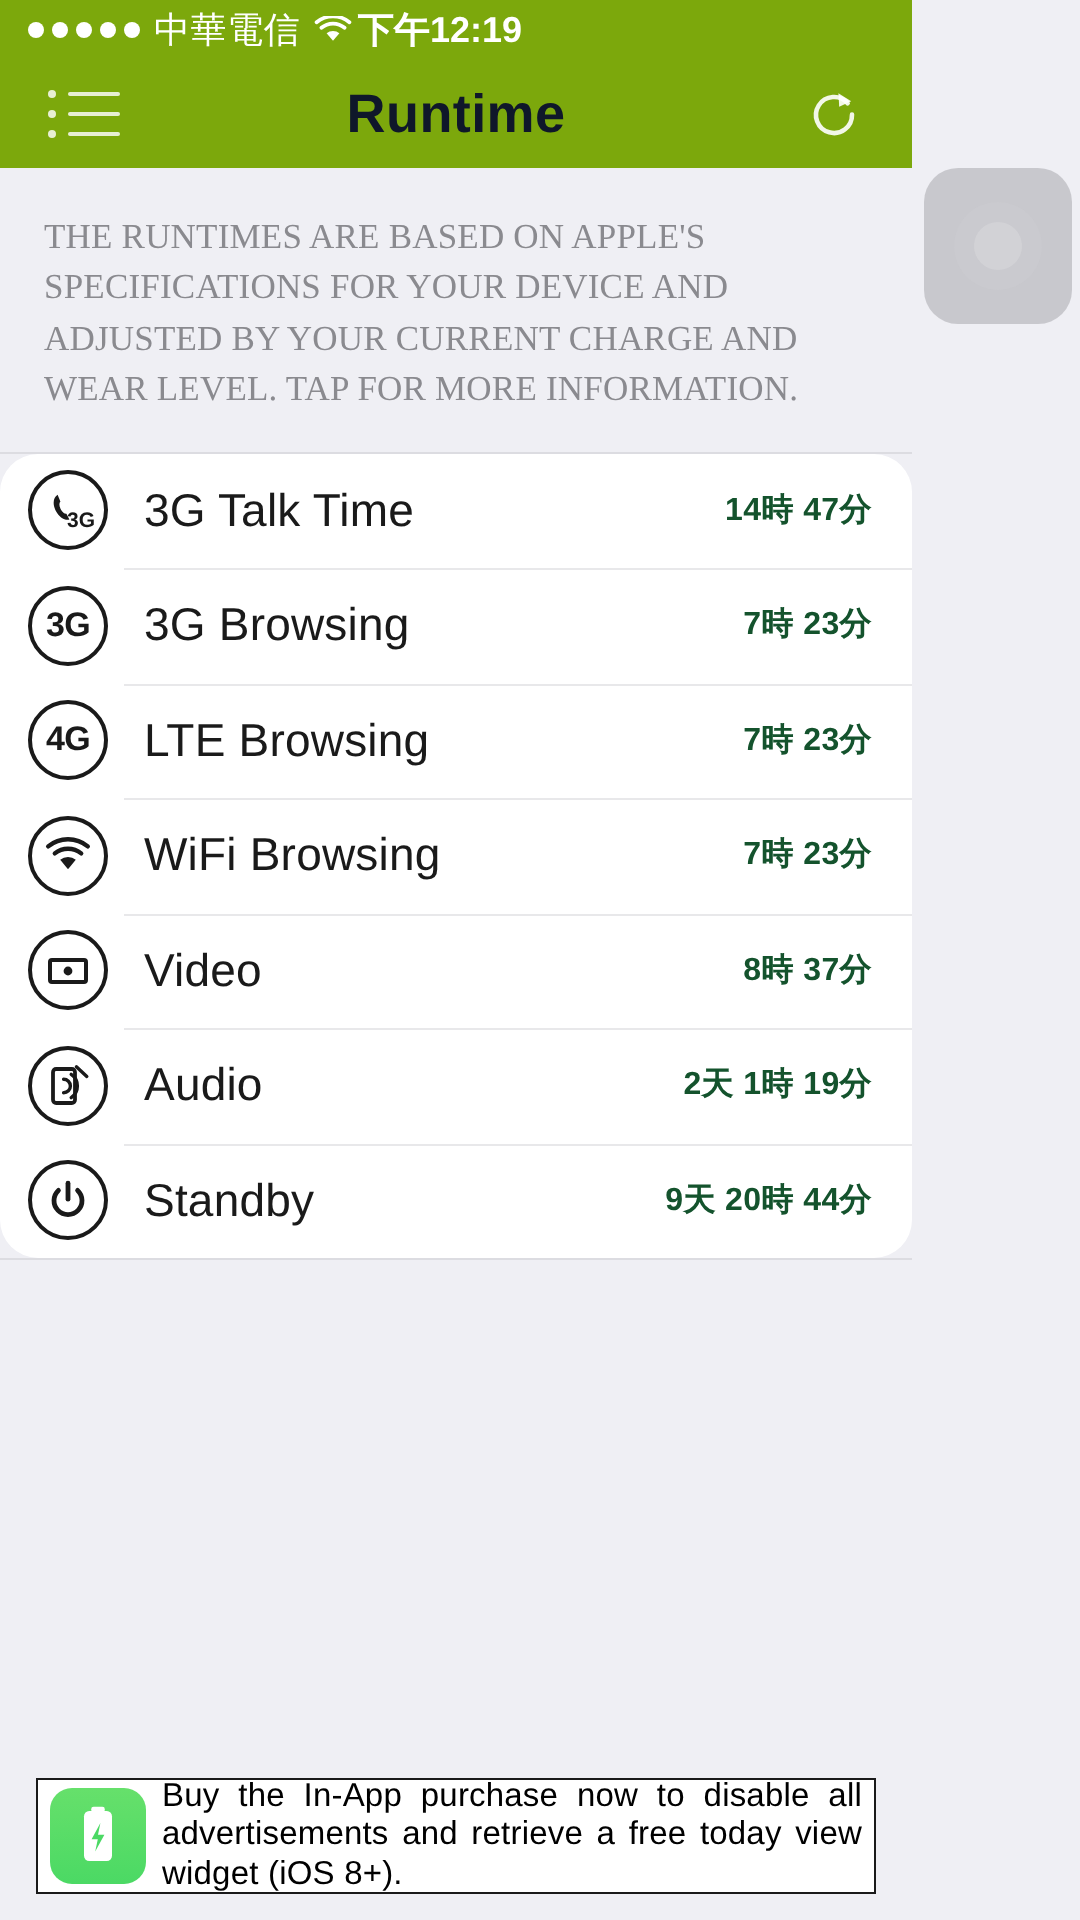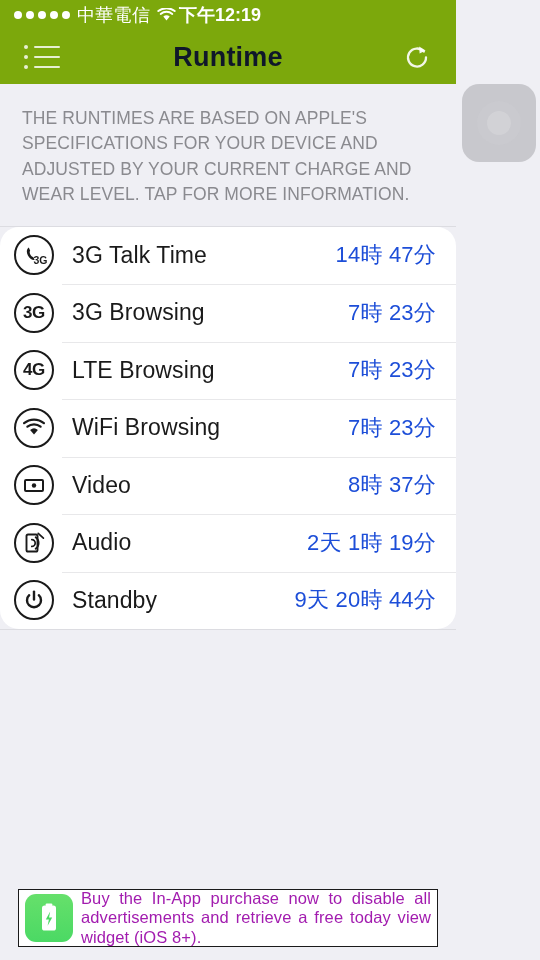--- a/index.html
+++ b/index.html
@@ -163,20 +163,21 @@
     display: block;
   }
 
   
   .info-banner {
     background: #EFEFF4;
     padding: 22px 22px 18px 22px;
     flex: none;
     border-bottom: 1px solid #DCDCE1;
     position: relative;
+    font-family: Liberation Serif, serif;
   }
   .info-text {
     color: #8A8A8F;
     font-size: 17.5px;
     line-height: 1.45;
     letter-spacing: 0.1px;
   }
 
   
   .runtime-list {
@@ -223,24 +224,25 @@
 
   .row-label {
     margin-left: 18px;
     font-size: 23px;
     color: #1A1A1A;
     letter-spacing: 0.1px;
   }
 
   .row-value {
     margin-left: auto;
-    font-size: 22px;
-    color: #1d4ed8;
+    font-size: 16px;
+    color: #14532d;
     letter-spacing: 0.2px;
     white-space: nowrap;
+    font-weight: bold;
   }
 
   .list-bottom-border {
     height: 1px;
     background: #DCDCE1;
   }
 
   
   .spacer { flex: 1 1 auto; background: #EFEFF4; }
 
@@ -267,21 +269,21 @@
     background: linear-gradient(180deg,#66E06B 0%,#4BD964 100%);
     flex: none;
     display: flex;
     align-items: center;
     justify-content: center;
     margin-right: 8px;
   }
   .ad-text {
     font-size: 16.5px;
     line-height: 1.16;
-    color: #a21caf;
+    color: #000000;
     text-align: justify;
     letter-spacing: 0.1px;
   }
 
   
   .assistive-touch {
     position: absolute;
     left: 462px;
     top: 84px;
     width: 74px;

